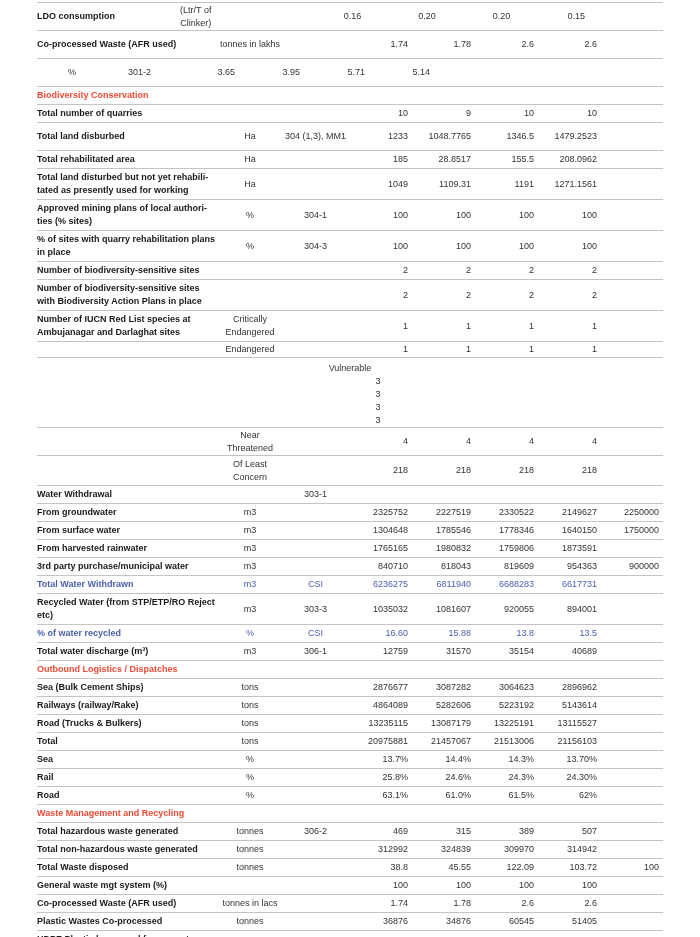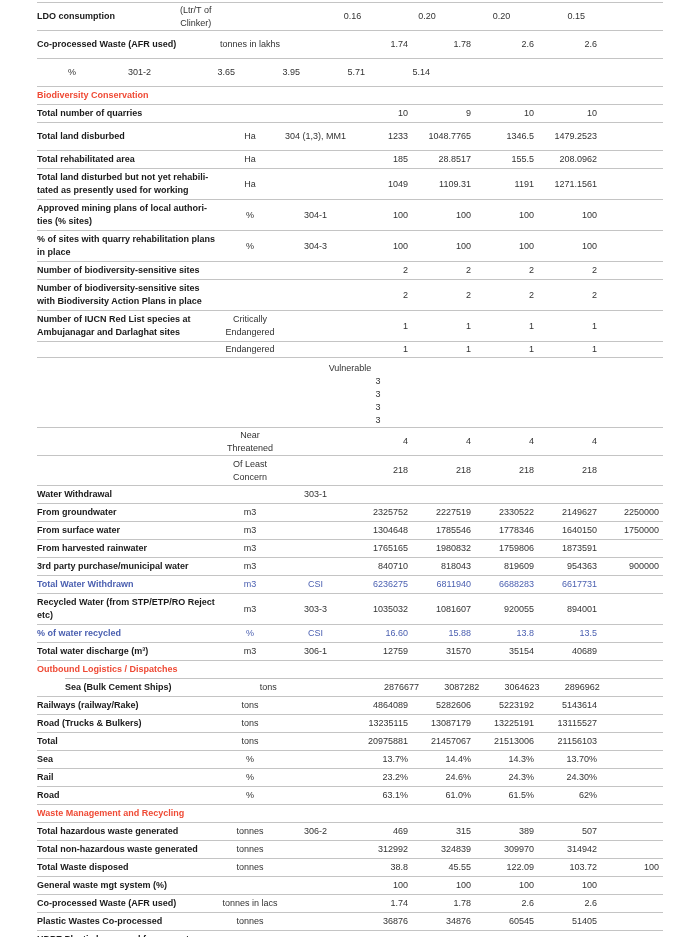--- a/index.html
+++ b/index.html
@@ -268,21 +268,21 @@
       <div class="c c-gri">306-1</div>
       <div class="c c-v">12759</div>
       <div class="c c-v">31570</div>
       <div class="c c-v">35154</div>
       <div class="c c-v">40689</div>
       <div class="c c-v5"></div>
     </div>
     <div class="row section" style="min-height: 16px;">
       <div class="c c-label" style="width: 100%;">Outbound Logistics / Dispatches</div>
     </div>
-    <div class="row" style="min-height: 16px; margin-left: 28px;">
+    <div class="row" style="min-height: 16px;">
       <div class="c c-label">Sea (Bulk Cement Ships)</div>
       <div class="c c-unit">tons</div>
       <div class="c c-gri"></div>
       <div class="c c-v">2876677</div>
       <div class="c c-v">3087282</div>
       <div class="c c-v">3064623</div>
       <div class="c c-v">2896962</div>
       <div class="c c-v5"></div>
     </div>
     <div class="row" style="min-height: 16px;">
@@ -322,21 +322,21 @@
       <div class="c c-v">13.7%</div>
       <div class="c c-v">14.4%</div>
       <div class="c c-v">14.3%</div>
       <div class="c c-v">13.70%</div>
       <div class="c c-v5"></div>
     </div>
     <div class="row" style="min-height: 16px;">
       <div class="c c-label">Rail</div>
       <div class="c c-unit">%</div>
       <div class="c c-gri"></div>
-      <div class="c c-v">23.2%</div>
+      <div class="c c-v">25.8%</div>
       <div class="c c-v">24.6%</div>
       <div class="c c-v">24.3%</div>
       <div class="c c-v">24.30%</div>
       <div class="c c-v5"></div>
     </div>
     <div class="row" style="min-height: 16px;">
       <div class="c c-label">Road</div>
       <div class="c c-unit">%</div>
       <div class="c c-gri"></div>
       <div class="c c-v">63.1%</div>

